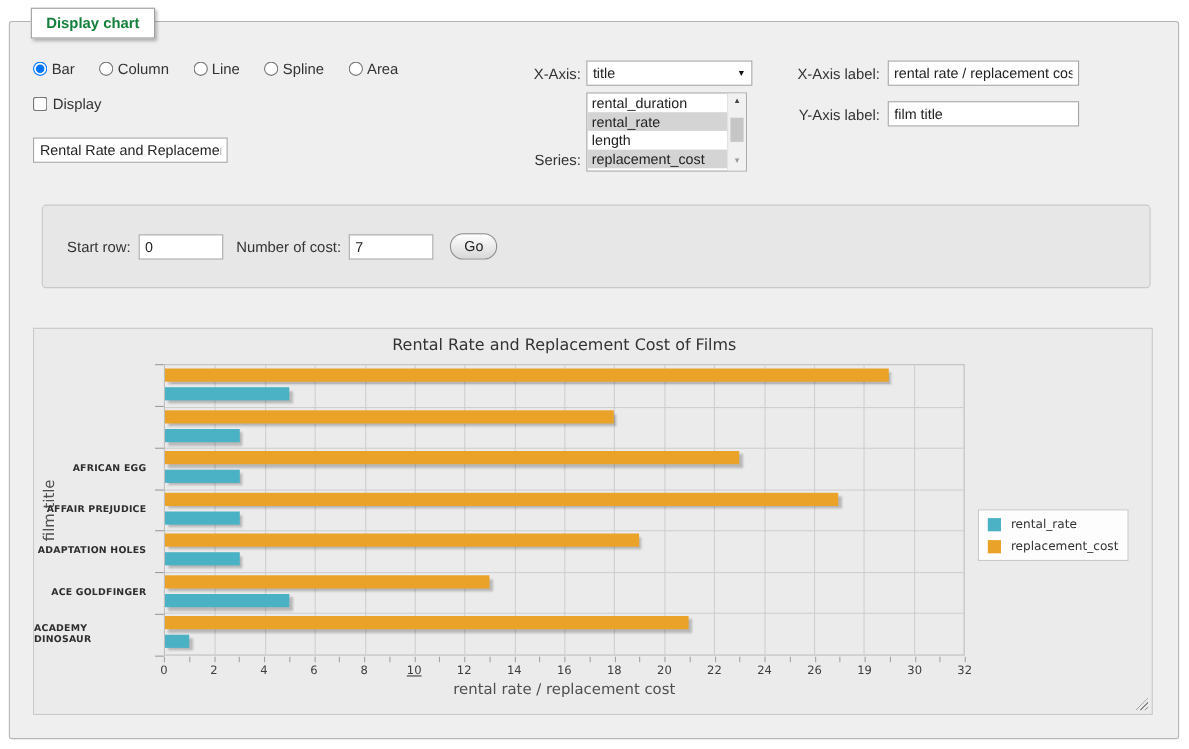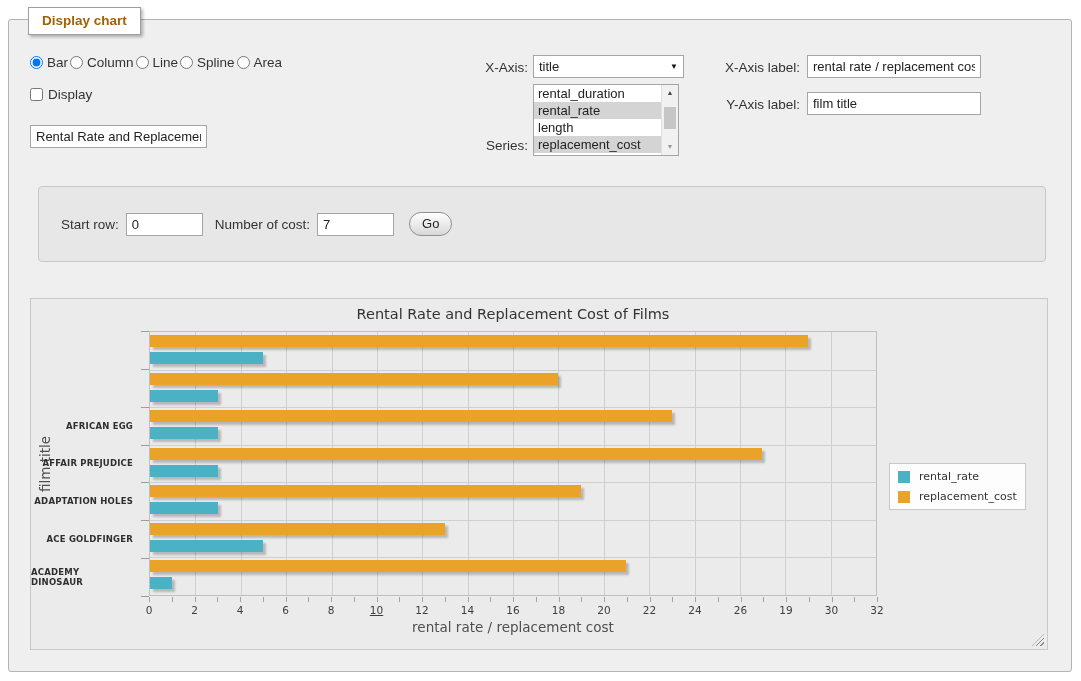--- a/index.html
+++ b/index.html
@@ -4,25 +4,25 @@
 <style>
   * { box-sizing: border-box; margin: 0; padding: 0; }
   html,body { width:1081px; height:681px; background:#fff; font-family:"Liberation Sans",sans-serif; }
   .page { position:relative; width:1081px; height:681px; overflow:hidden; }
 
   
   .fieldset-bg { position:absolute; left:8px; top:19px; width:1064px; height:653px;
                  background:#efefef; border:1px solid #b4b4b4; border-radius:3px; }
   .legend-box { position:absolute; left:28px; top:7px; z-index:5; background:#fff;
                 border:1px solid #9f9f9f; padding:5px 13px 6px; font-size:13.5px; font-weight:700;
-                color:#a16207; box-shadow:2px 2px 3px rgba(0,0,0,0.28); }
+                color:#15803d; box-shadow:2px 2px 3px rgba(0,0,0,0.28); }
 
   
   .ctl { position:absolute; font-size:13.5px; color:#333; }
-  .radio-row { left:30px; top:55px; display:flex; gap:2px; align-items:center; }
+  .radio-row { left:30px; top:55px; display:flex; gap:22px; align-items:center; }
   .radio-row label { display:flex; gap:4px; align-items:center; cursor:default; }
   .stacked-row { left:30px; top:87px; display:flex; gap:5px; align-items:center; }
   input[type="text"] { border:1px solid #a5a5a5; background:#fff; height:23px; padding:2px 5px;
                        font-size:13px; color:#222; font-family:"Liberation Sans",sans-serif; }
   .title-input { position:absolute; left:30px; top:125px; width:177px; }
   .lbl { position:absolute; font-size:13.5px; color:#333; text-align:right; }
   .lbl-xaxis   { left:440px; top:60px;  width:88px; }
   .lbl-series  { left:440px; top:138px; width:88px; }
   .lbl-xlabel  { left:695px; top:60px;  width:105px; }
   .lbl-ylabel  { left:695px; top:97px;  width:105px; }

